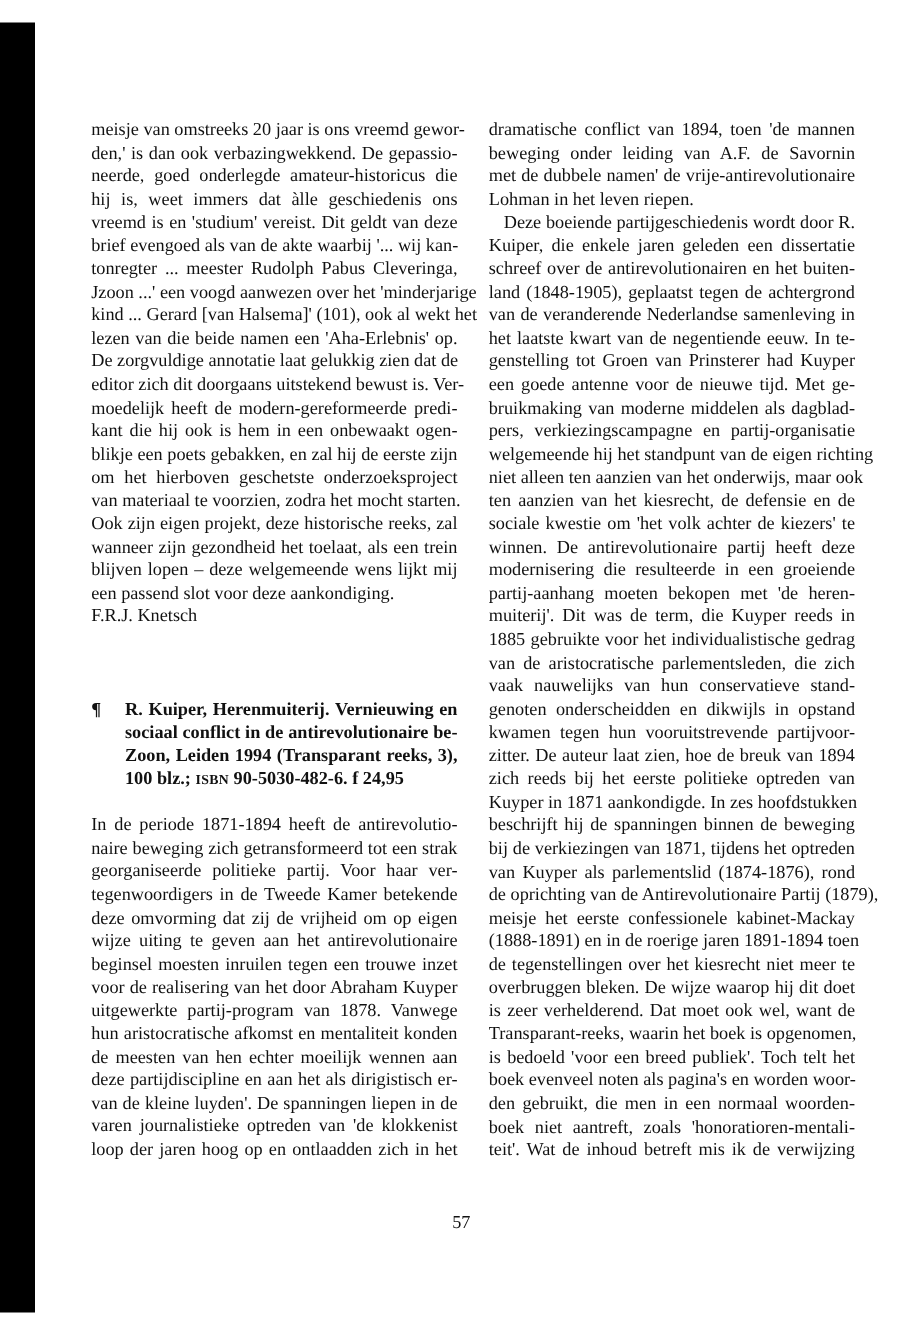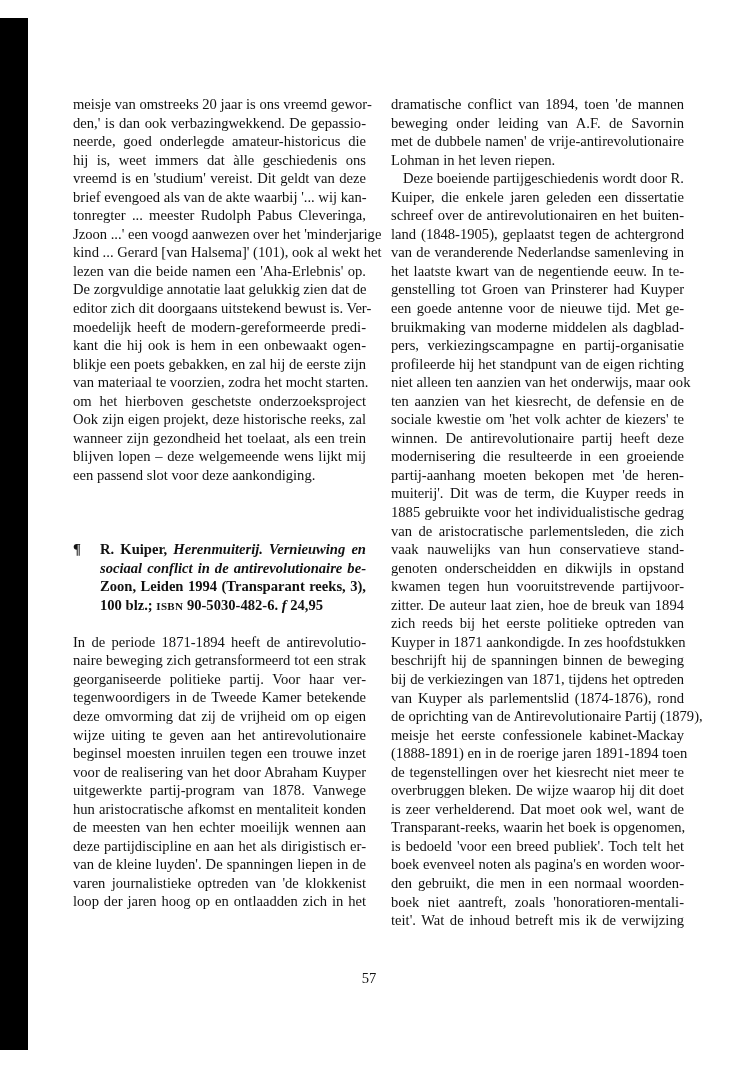--- a/index.html
+++ b/index.html
@@ -28,21 +28,21 @@
   .line.indent { padding-left: 12px; }
   .gap { display: block; height: 18.55px; }
   .gap-lg { display: block; height: 37px; }
   .review-head {
     position: relative; padding-left: 27px; font-weight: bold;
   }
   .pilcrow {
     position: absolute; left: 0; top: 0; font-weight: bold;
   }
   .review-head .line { font-weight: bold; }
-  .it { font-style: italic; }
+  .it { }
   .sc { font-size: 11px; letter-spacing: 0.3px; }
   .page-number {
     position: absolute; left: 0; width: 738px; top: 970px;
     text-align: center; font-size: 14.6px;
     box-sizing: border-box;
   }
 </style>
 </head>
 <body>
 
@@ -58,26 +58,27 @@
     <span class="line">brief evengoed als van de akte waarbij '... wij kan-</span>
     <span class="line">tonregter ... meester Rudolph Pabus Cleveringa,</span>
     <span class="line">Jzoon ...' een voogd aanwezen over het 'minderjarige</span>
     <span class="line">kind ... Gerard [van Halsema]' (101), ook al wekt het</span>
     <span class="line">lezen van die beide namen een 'Aha-Erlebnis' op.</span>
     <span class="line">De zorgvuldige annotatie laat gelukkig zien dat de</span>
     <span class="line">editor zich dit doorgaans uitstekend bewust is. Ver-</span>
     <span class="line">moedelijk heeft de modern-gereformeerde predi-</span>
     <span class="line">kant die hij ook is hem in een onbewaakt ogen-</span>
     <span class="line">blikje een poets gebakken, en zal hij de eerste zijn</span>
+    <span class="line">om het hierboven geschetste onderzoeksproject</span>
     <span class="line">van materiaal te voorzien, zodra het mocht starten.</span>
-    <span class="line">om het hierboven geschetste onderzoeksproject</span>
     <span class="line">Ook zijn eigen projekt, deze historische reeks, zal</span>
     <span class="line">wanneer zijn gezondheid het toelaat, als een trein</span>
     <span class="line">blijven lopen – deze welgemeende wens lijkt mij</span>
     <span class="line last">een passend slot voor deze aankondiging.</span>
+    <span class="line last">F.R.J. Knetsch</span>
   </div>
 
   <span class="gap-lg"></span>
   <span class="gap"></span>
 
   <div class="review-head">
     <span class="pilcrow">¶</span>
     <span class="line"><span>R. Kuiper, </span><span class="it">Herenmuiterij. Vernieuwing en</span></span>
     <span class="line it">sociaal conflict in de antirevolutionaire be-</span>
     <span class="line">Zoon, Leiden 1994 (Transparant reeks, 3),</span>
@@ -116,21 +117,21 @@
     <span class="line indent">Deze boeiende partijgeschiedenis wordt door R.</span>
     <span class="line">Kuiper, die enkele jaren geleden een dissertatie</span>
     <span class="line">schreef over de antirevolutionairen en het buiten-</span>
     <span class="line">land (1848-1905), geplaatst tegen de achtergrond</span>
     <span class="line">van de veranderende Nederlandse samenleving in</span>
     <span class="line">het laatste kwart van de negentiende eeuw. In te-</span>
     <span class="line">genstelling tot Groen van Prinsterer had Kuyper</span>
     <span class="line">een goede antenne voor de nieuwe tijd. Met ge-</span>
     <span class="line">bruikmaking van moderne middelen als dagblad-</span>
     <span class="line">pers, verkiezingscampagne en partij-organisatie</span>
-    <span class="line">profileerde hij het standpunt van de eigen richting</span>
+    <span class="line">welgemeende hij het standpunt van de eigen richting</span>
     <span class="line">niet alleen ten aanzien van het onderwijs, maar ook</span>
     <span class="line">ten aanzien van het kiesrecht, de defensie en de</span>
     <span class="line">sociale kwestie om 'het volk achter de kiezers' te</span>
     <span class="line">winnen. De antirevolutionaire partij heeft deze</span>
     <span class="line">modernisering die resulteerde in een groeiende</span>
     <span class="line">partij-aanhang moeten bekopen met 'de heren-</span>
     <span class="line">muiterij'. Dit was de term, die Kuyper reeds in</span>
     <span class="line">1885 gebruikte voor het individualistische gedrag</span>
     <span class="line">van de aristocratische parlementsleden, die zich</span>
     <span class="line">vaak nauwelijks van hun conservatieve stand-</span>

